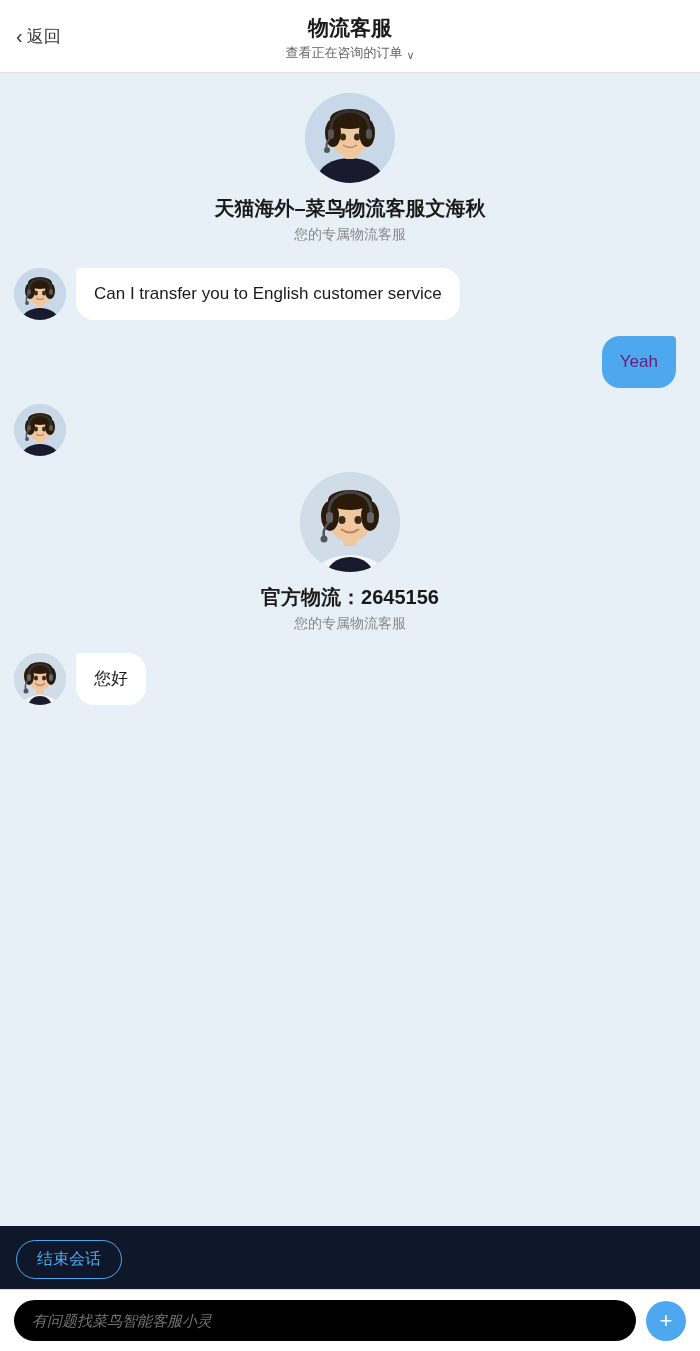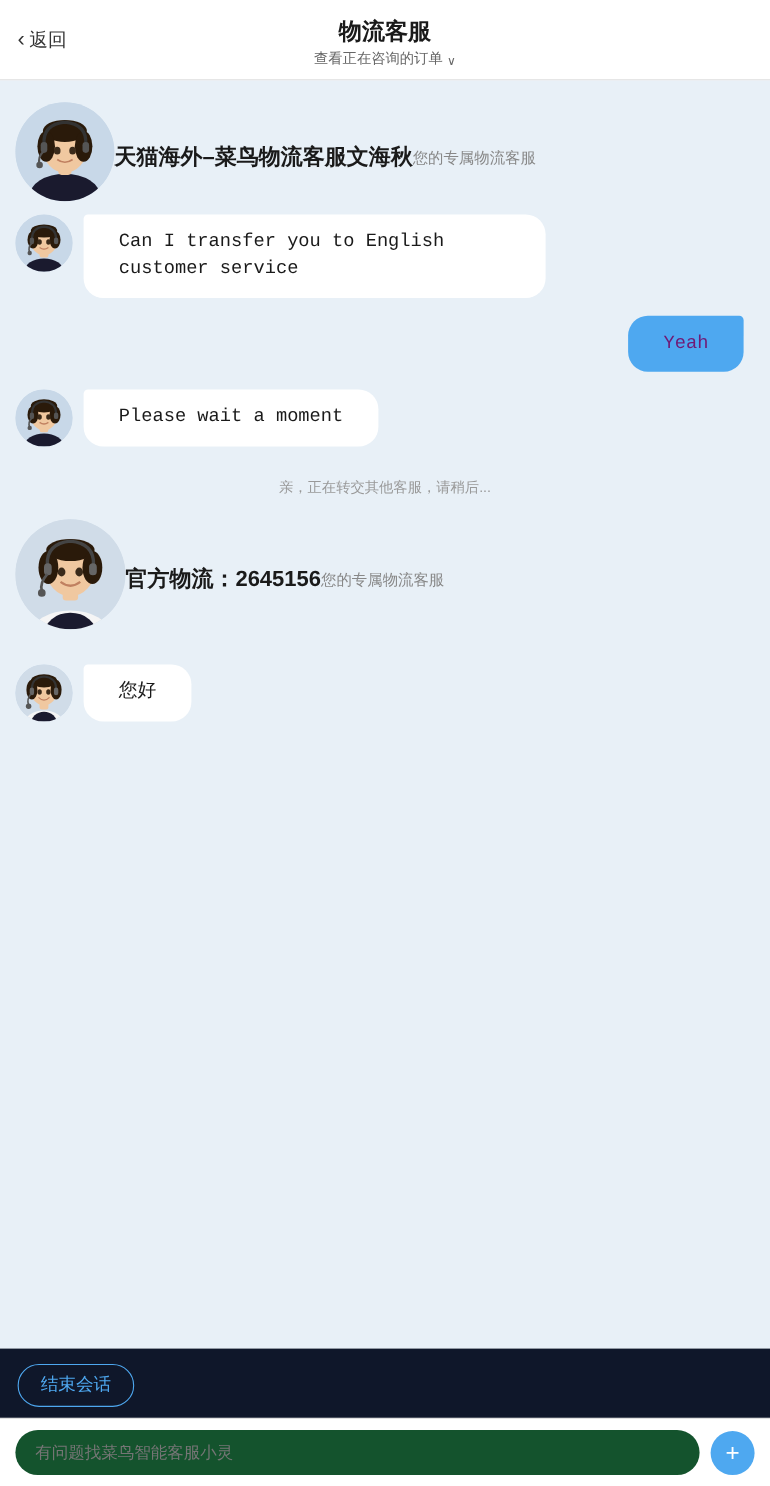--- a/index.html
+++ b/index.html
@@ -63,22 +63,23 @@
       padding: 20px 14px;
       overflow-y: auto;
       display: flex;
       flex-direction: column;
       gap: 0;
     }
 
     
     .agent-intro {
       display: flex;
-      flex-direction: row;
-      align-items: center;
+      flex-direction: column;
+      align-items: center;
+      margin-bottom: 24px;
     }
     .agent-avatar-large {
       width: 90px;
       height: 90px;
       border-radius: 50%;
       background: #c8d8e8;
       overflow: hidden;
       margin-bottom: 12px;
       display: flex;
       align-items: center;
@@ -121,25 +122,24 @@
       background: #c8d8e8;
       overflow: hidden;
       flex-shrink: 0;
       display: flex;
       align-items: center;
       justify-content: center;
     }
 
     .bubble {
       max-width: 420px;
-      padding: 14px 32px;
+      padding: 14px 18px;
       border-radius: 18px;
       font-size: 17px;
       line-height: 1.4;
-      font-family: Liberation Mono, monospace;
     }
     .message-row.agent .bubble {
       background: #fff;
       color: #1a1a1a;
       margin-left: 10px;
       border-top-left-radius: 4px;
     }
     .message-row.user .bubble {
       background: #4ea8f0;
       color: #701a75;
@@ -151,21 +151,21 @@
     .transfer-notice {
       text-align: center;
       font-size: 13px;
       color: #999;
       margin: 12px 0 20px;
     }
 
     
     .agent-intro2 {
       display: flex;
-      flex-direction: row;
+      flex-direction: column;
       align-items: center;
       margin-bottom: 20px;
     }
     .agent-avatar-large2 {
       width: 100px;
       height: 100px;
       border-radius: 50%;
       background: #d0dce8;
       overflow: hidden;
       margin-bottom: 12px;
@@ -204,27 +204,28 @@
     .input-bar {
       background: #fff;
       border-top: 1px solid #e0e0e0;
       padding: 10px 14px;
       display: flex;
       align-items: center;
       gap: 10px;
     }
     .input-field {
       flex: 1;
-      background: #14532d;
+      background: #000000;
       border: none;
       border-radius: 22px;
       padding: 12px 18px;
       font-size: 15px;
       color: #999;
       outline: none;
+      font-style: italic;
     }
     .add-btn {
       width: 40px;
       height: 40px;
       border-radius: 50%;
       background: #4ea8f0;
       display: flex;
       align-items: center;
       justify-content: center;
       cursor: pointer;
@@ -328,24 +329,22 @@
         <path d="M15 22 Q15 12 26 11 Q37 12 37 22" stroke="#333" stroke-width="2" fill="none"></path>
         <rect x="13" y="21" width="4" height="6" rx="2" fill="#555"></rect>
         <rect x="35" y="21" width="4" height="6" rx="2" fill="#555"></rect>
         <path d="M15 26 Q11 30 13 34" stroke="#555" stroke-width="1.5" fill="none"></path>
         <circle cx="13" cy="35" r="2" fill="#555"></circle>
         <ellipse cx="22" cy="25" rx="2" ry="2.5" fill="#3a2a1a"></ellipse>
         <ellipse cx="30" cy="25" rx="2" ry="2.5" fill="#3a2a1a"></ellipse>
         <path d="M22 30 Q26 33 30 30" stroke="#c08060" stroke-width="1.2" fill="none"></path>
       </svg>
     </div>
-    <div class="bubble">Please wait a moment</div>
-  </div>
-
-  <div class="transfer-notice">亲，正在转交其他客服，请稍后...</div>
+  </div>
+
 
   <div class="agent-intro2">
     <div class="agent-avatar-large2">
       <svg viewBox="0 0 100 100" width="100" height="100">
         <rect width="100" height="100" fill="#d0dce8" rx="50"></rect>
 
         <ellipse cx="50" cy="105" rx="36" ry="22" fill="#f5f5f5"></ellipse>
         <ellipse cx="50" cy="105" rx="24" ry="20" fill="#1a1a2e"></ellipse>
 
         <rect x="43" y="62" width="14" height="12" fill="#f0c8a0" rx="3"></rect>

